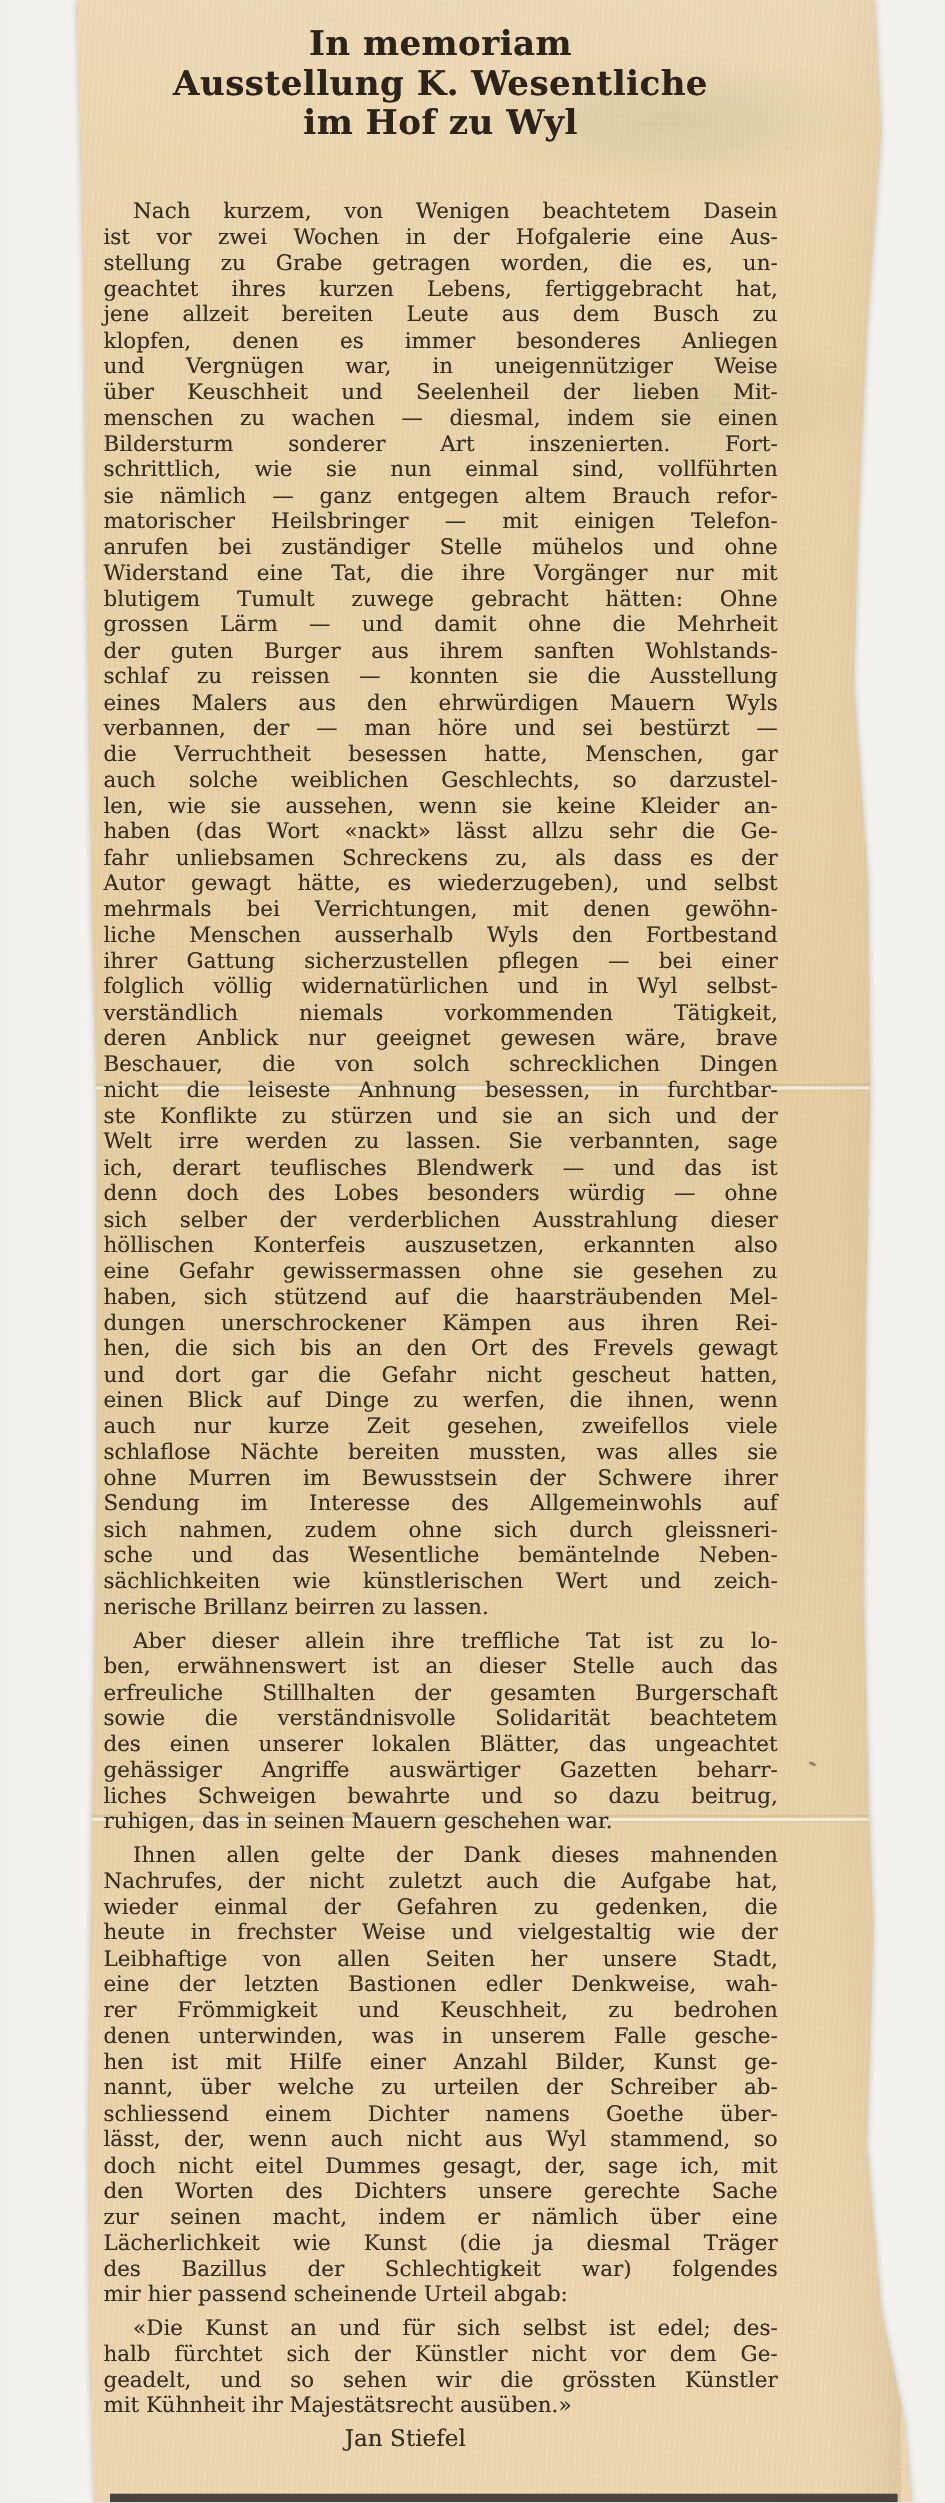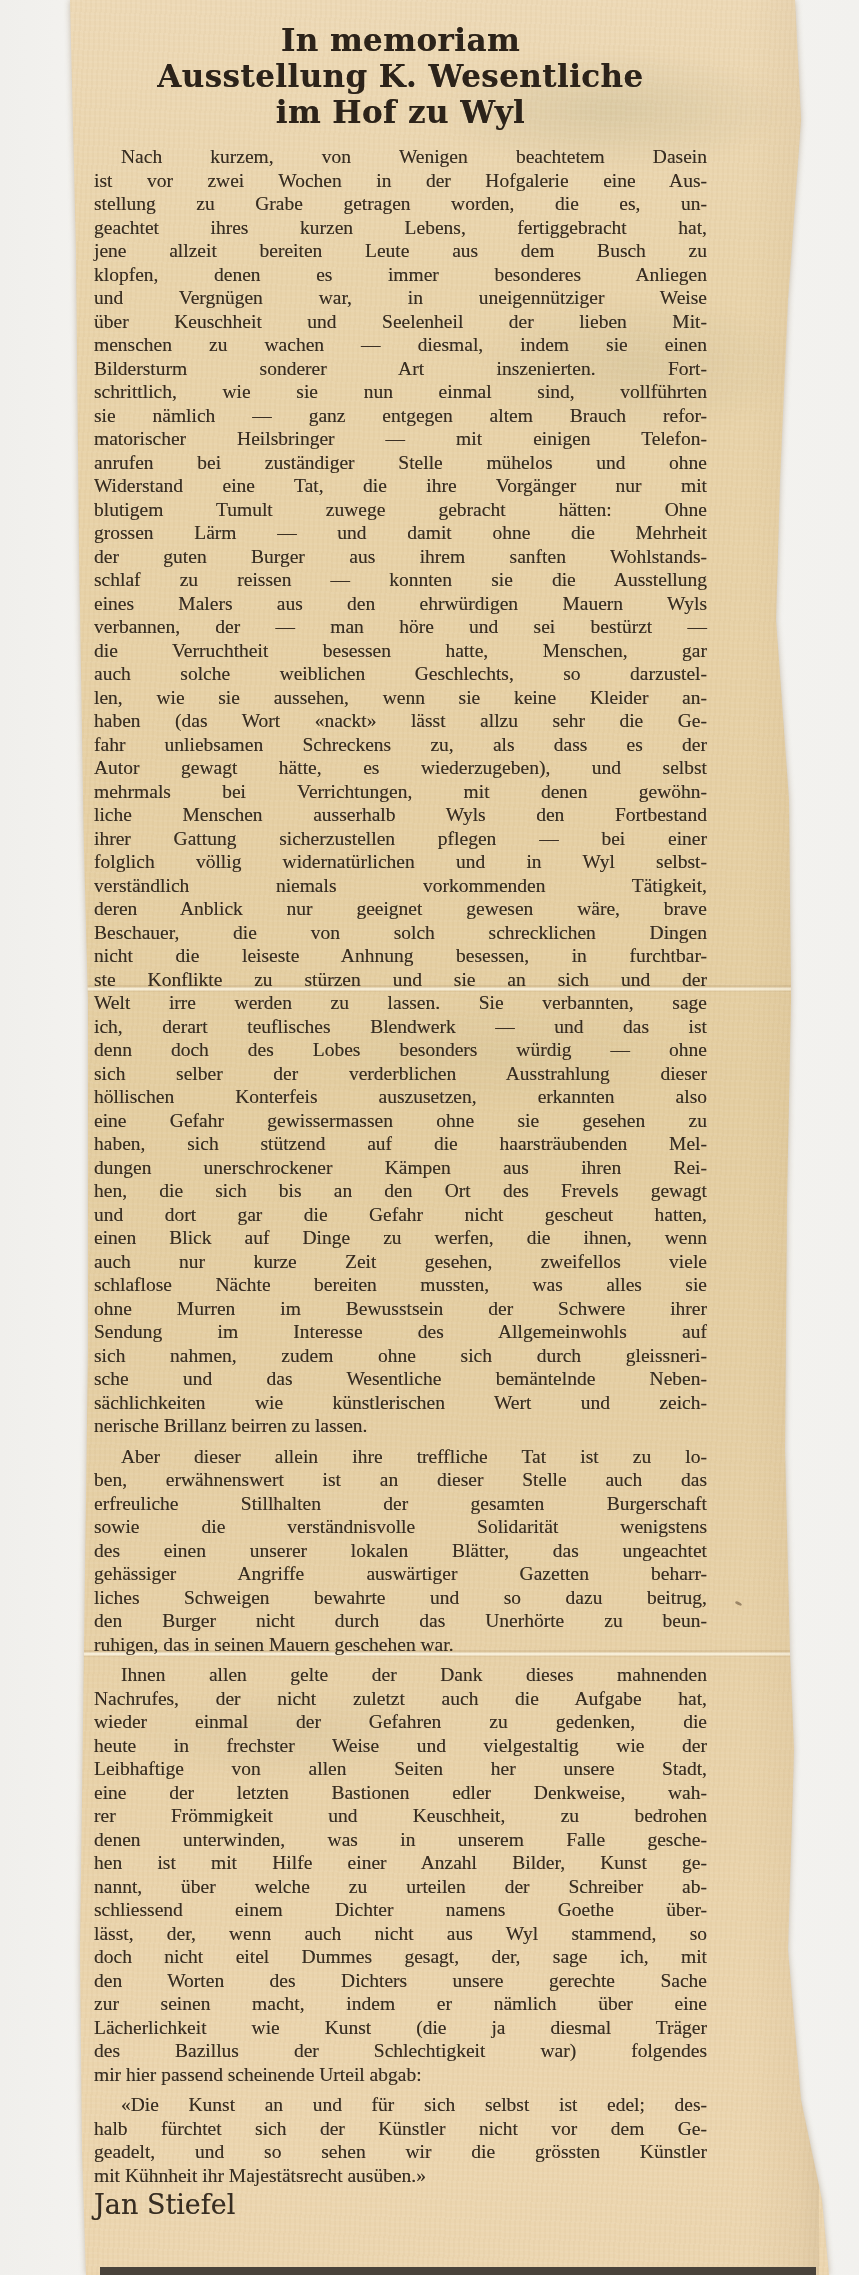--- a/index.html
+++ b/index.html
@@ -47,29 +47,29 @@
     background:linear-gradient(90deg, rgba(150,120,80,0) 0%, rgba(150,120,80,.07) 70%, rgba(120,95,60,.12) 100%); }
   .bottom-bar { position:absolute; left:100px; width:716px; top:2267px; height:9px;
     background:#49433b; }
 
   .content { position:absolute; left:94px; top:22px; width:613px; color:#372d22; }
   .headline {
     font-weight:bold; font-size:31px; line-height:36px; text-align:center;
     color:#2c231a; letter-spacing:.4px;
     text-shadow:0 0 .5px rgba(44,35,26,.55);
   }
-  .bodytext { margin-top:15px; font-size:19.5px; line-height:23.5px;font-family:Liberation Serif, serif; }
+  .bodytext { margin-top:50px; font-size:19.5px; line-height:23.5px; }
   .para { }
   .para + .para { margin-top:7px; }
   .line { text-align:justify; text-align-last:justify; text-justify:inter-word;
     text-shadow:0 0 .4px rgba(55,45,34,.5); }
   .line.lastline { text-align-last:left; }
   .line.firstline { text-indent:27px; }
-  .signature { margin-top:5px; text-align:left; padding-right:64px;
-    font-size:27px; line-height:26px; text-shadow:0 0 .4px rgba(55,45,34,.5); }
+  .signature { margin-top:5px; text-align:center; padding-right:64px;
+    font-size:21px; line-height:26px; text-shadow:0 0 .4px rgba(55,45,34,.5); }
 </style>
 </head>
 <body>
 
 <div class="scene">
   <div class="clip-wrap">
     <div class="clipping">
       <div class="smudge s1"></div>
       <div class="smudge s2"></div>
       <div class="smudge s3"></div>
@@ -141,25 +141,24 @@
               <div class="line">Sendung im Interesse des Allgemeinwohls auf</div>
               <div class="line">sich nahmen, zudem ohne sich durch gleissneri-</div>
               <div class="line">sche und das Wesentliche bemäntelnde Neben-</div>
               <div class="line">sächlichkeiten wie künstlerischen Wert und zeich-</div>
               <div class="line lastline">nerische Brillanz beirren zu lassen.</div>
             </div>
             <div class="para">
               <div class="line firstline">Aber dieser allein ihre treffliche Tat ist zu lo-</div>
               <div class="line">ben, erwähnenswert ist an dieser Stelle auch das</div>
               <div class="line">erfreuliche Stillhalten der gesamten Burgerschaft</div>
-              <div class="line">sowie die verständnisvolle Solidarität wenigstens</div>
+              <div class="line">sowie die verständnisvolle Solidarität beachtetem</div>
               <div class="line">des einen unserer lokalen Blätter, das ungeachtet</div>
               <div class="line">gehässiger Angriffe auswärtiger Gazetten beharr-</div>
               <div class="line">liches Schweigen bewahrte und so dazu beitrug,</div>
-              <div class="line">den Burger nicht durch das Unerhörte zu beun-</div>
               <div class="line lastline">ruhigen, das in seinen Mauern geschehen war.</div>
             </div>
             <div class="para">
               <div class="line firstline">Ihnen allen gelte der Dank dieses mahnenden</div>
               <div class="line">Nachrufes, der nicht zuletzt auch die Aufgabe hat,</div>
               <div class="line">wieder einmal der Gefahren zu gedenken, die</div>
               <div class="line">heute in frechster Weise und vielgestaltig wie der</div>
               <div class="line">Leibhaftige von allen Seiten her unsere Stadt,</div>
               <div class="line">eine der letzten Bastionen edler Denkweise, wah-</div>
               <div class="line">rer Frömmigkeit und Keuschheit, zu bedrohen</div>

